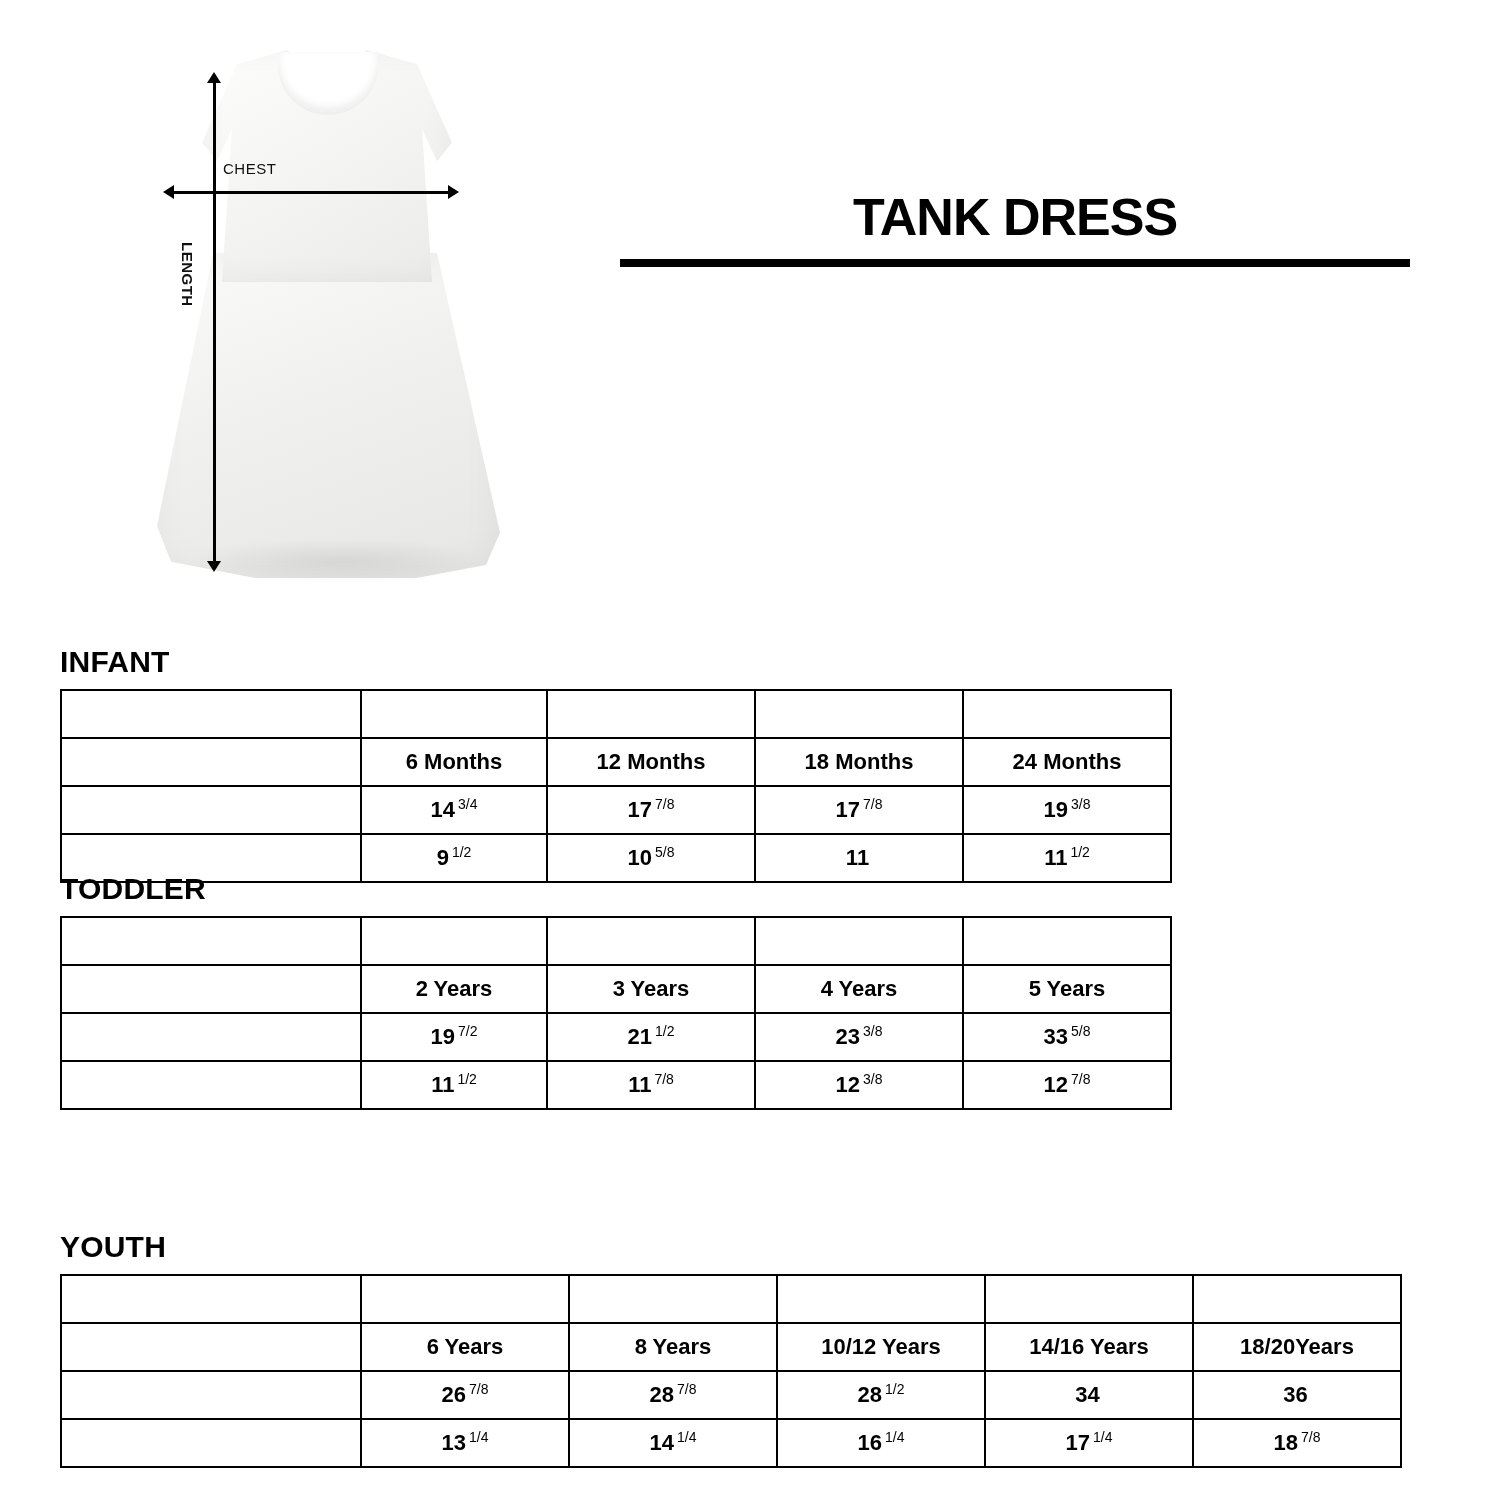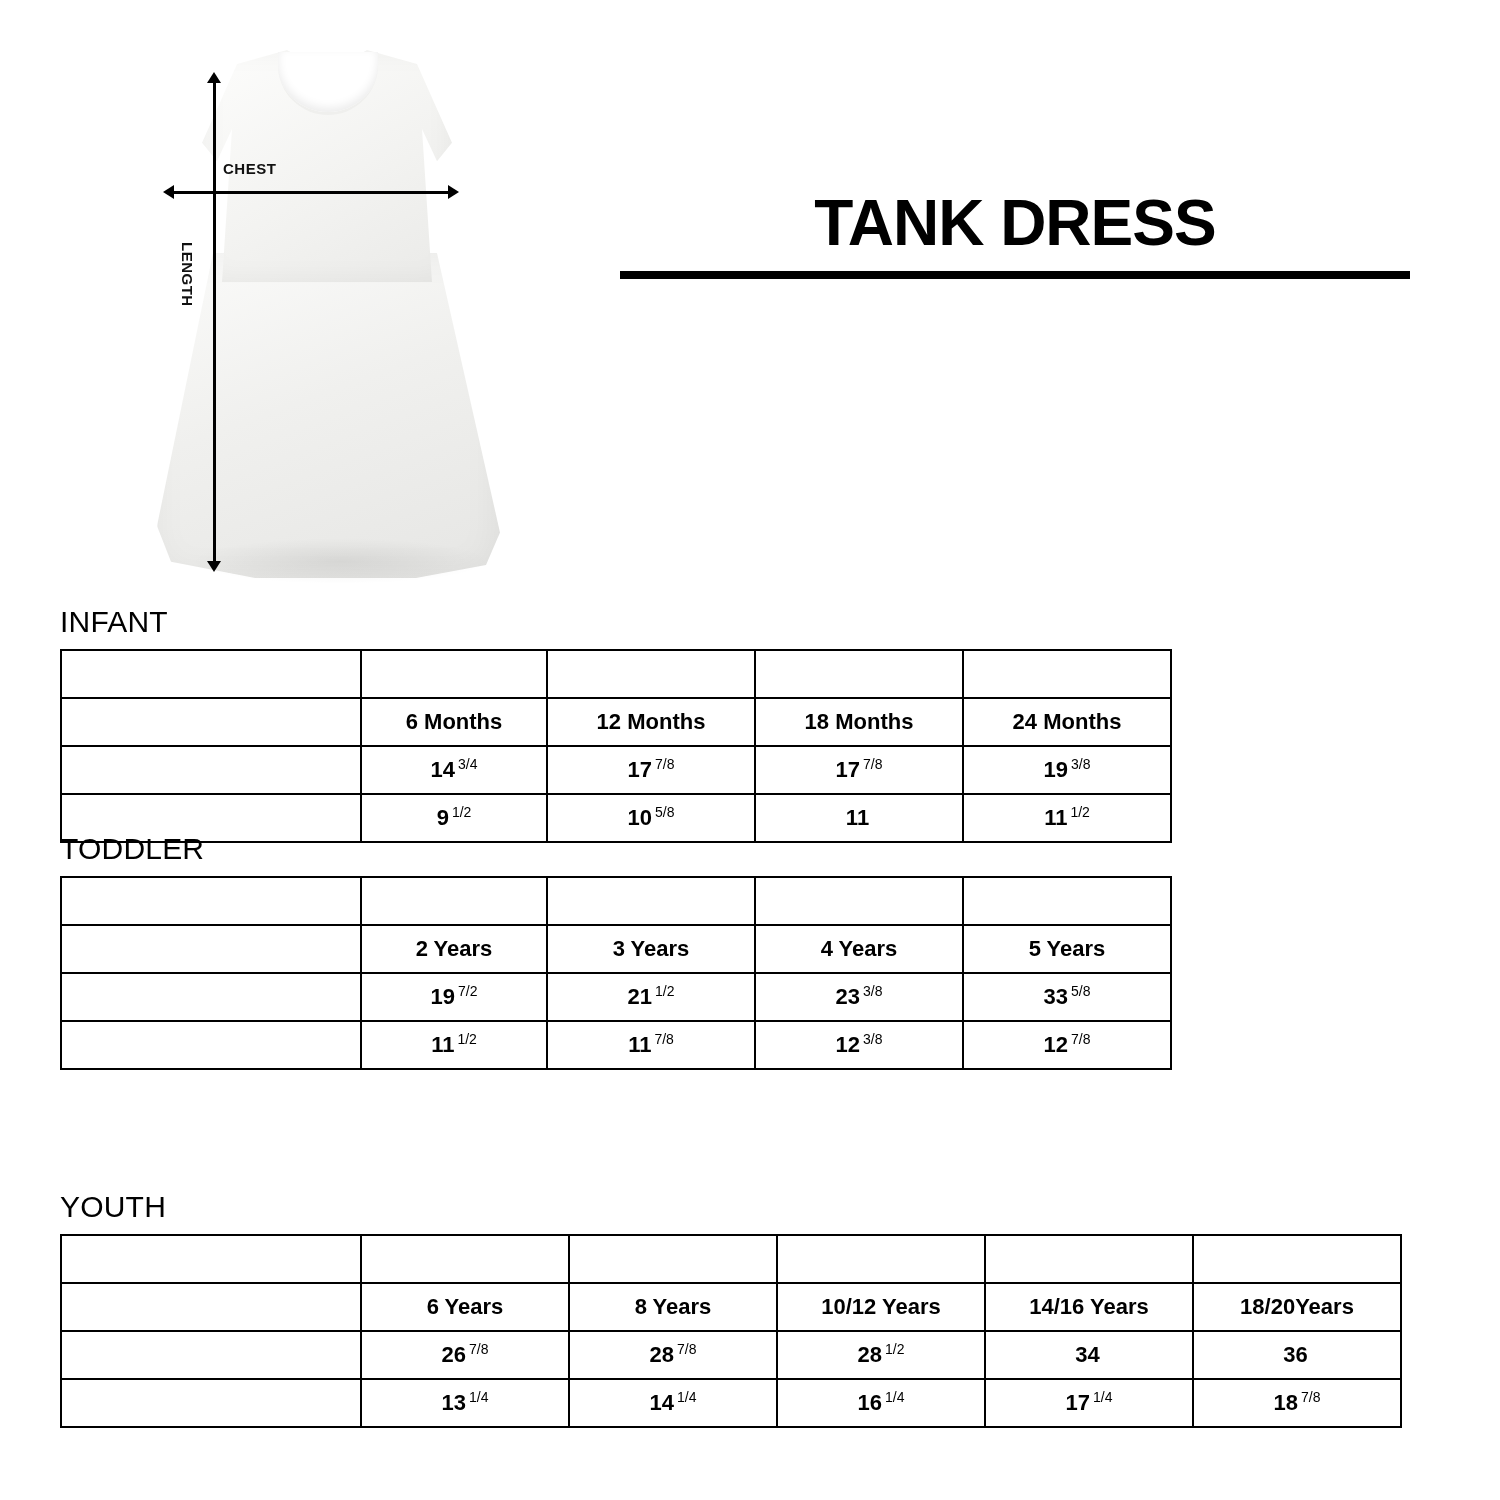--- a/index.html
+++ b/index.html
@@ -142,21 +142,21 @@
     border-right: 7px solid transparent;
   }
   .arrow-length .head-t { top: 0; border-bottom: 11px solid #000; }
   .arrow-length .head-b { bottom: 0; border-top: 11px solid #000; }
 
   .label-chest {
     position: absolute;
     left: 128px;
     top: 140px;
     font-size: 15px;
-    font-weight: bold;
+    font-weight: normal;
     letter-spacing: 0.5px;
     color: #111;
     text-align: center;
   }
   .label-length {
     position: absolute;
     left: 101px;
     top: 222px;
     font-size: 15px;
     font-weight: bold;
@@ -168,21 +168,21 @@
 
   
   .title-block {
     position: absolute;
     left: 620px;
     top: 190px;
     width: 790px;
     text-align: center;
   }
   .title-main {
-    font-size: 64px;
+    font-size: 52px;
     font-weight: 800;
     letter-spacing: -1px;
     line-height: 1.05;
   }
   .title-rule {
     height: 8px;
     background: #000;
     margin: 14px 0 10px 0;
   }
   .title-sub {
@@ -193,23 +193,24 @@
   }
 
   
   .section {
     position: absolute;
     left: 60px;
     width: 1380px;
   }
   .section-title {
     font-size: 30px;
-    font-weight: 400;
+    font-weight: 700;
     letter-spacing: 0.2px;
     margin-bottom: 10px;
+    margin-top: 40px;
   }
   table.size-table {
     border-collapse: collapse;
     table-layout: fixed;
   }
   table.size-table td {
     border: 2px solid #000;
     height: 46px;
     text-align: center;
     vertical-align: middle;

